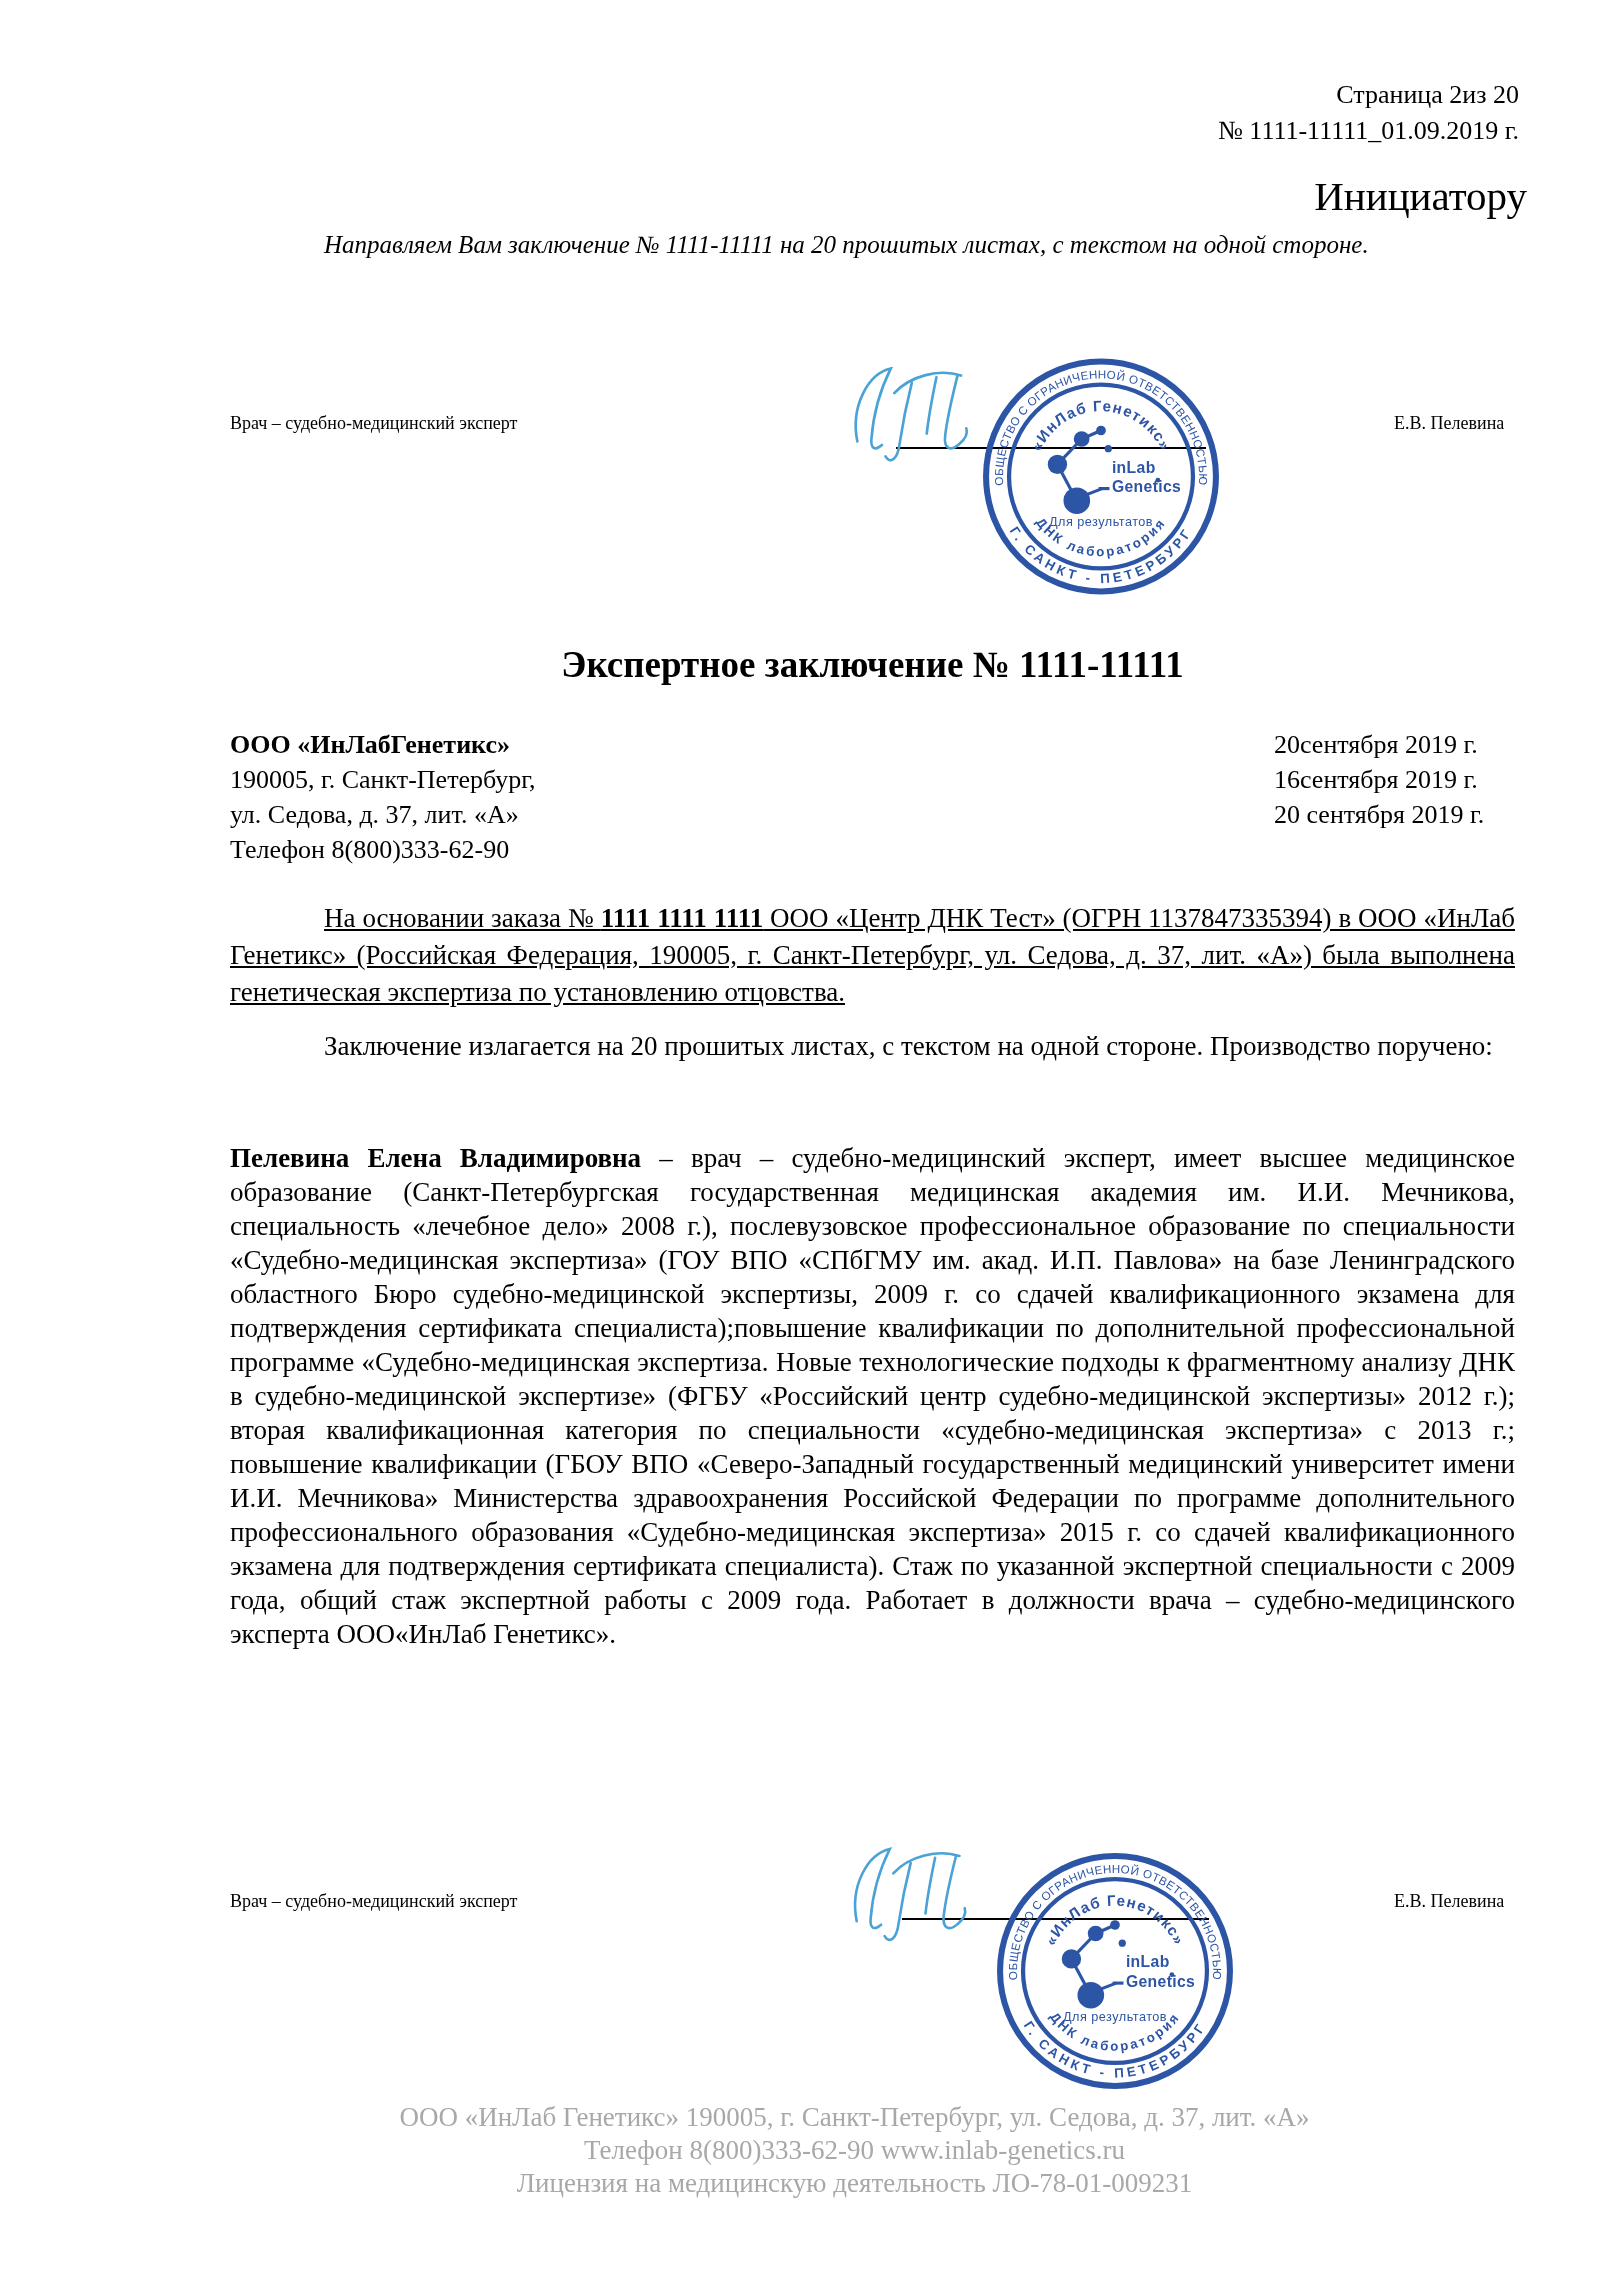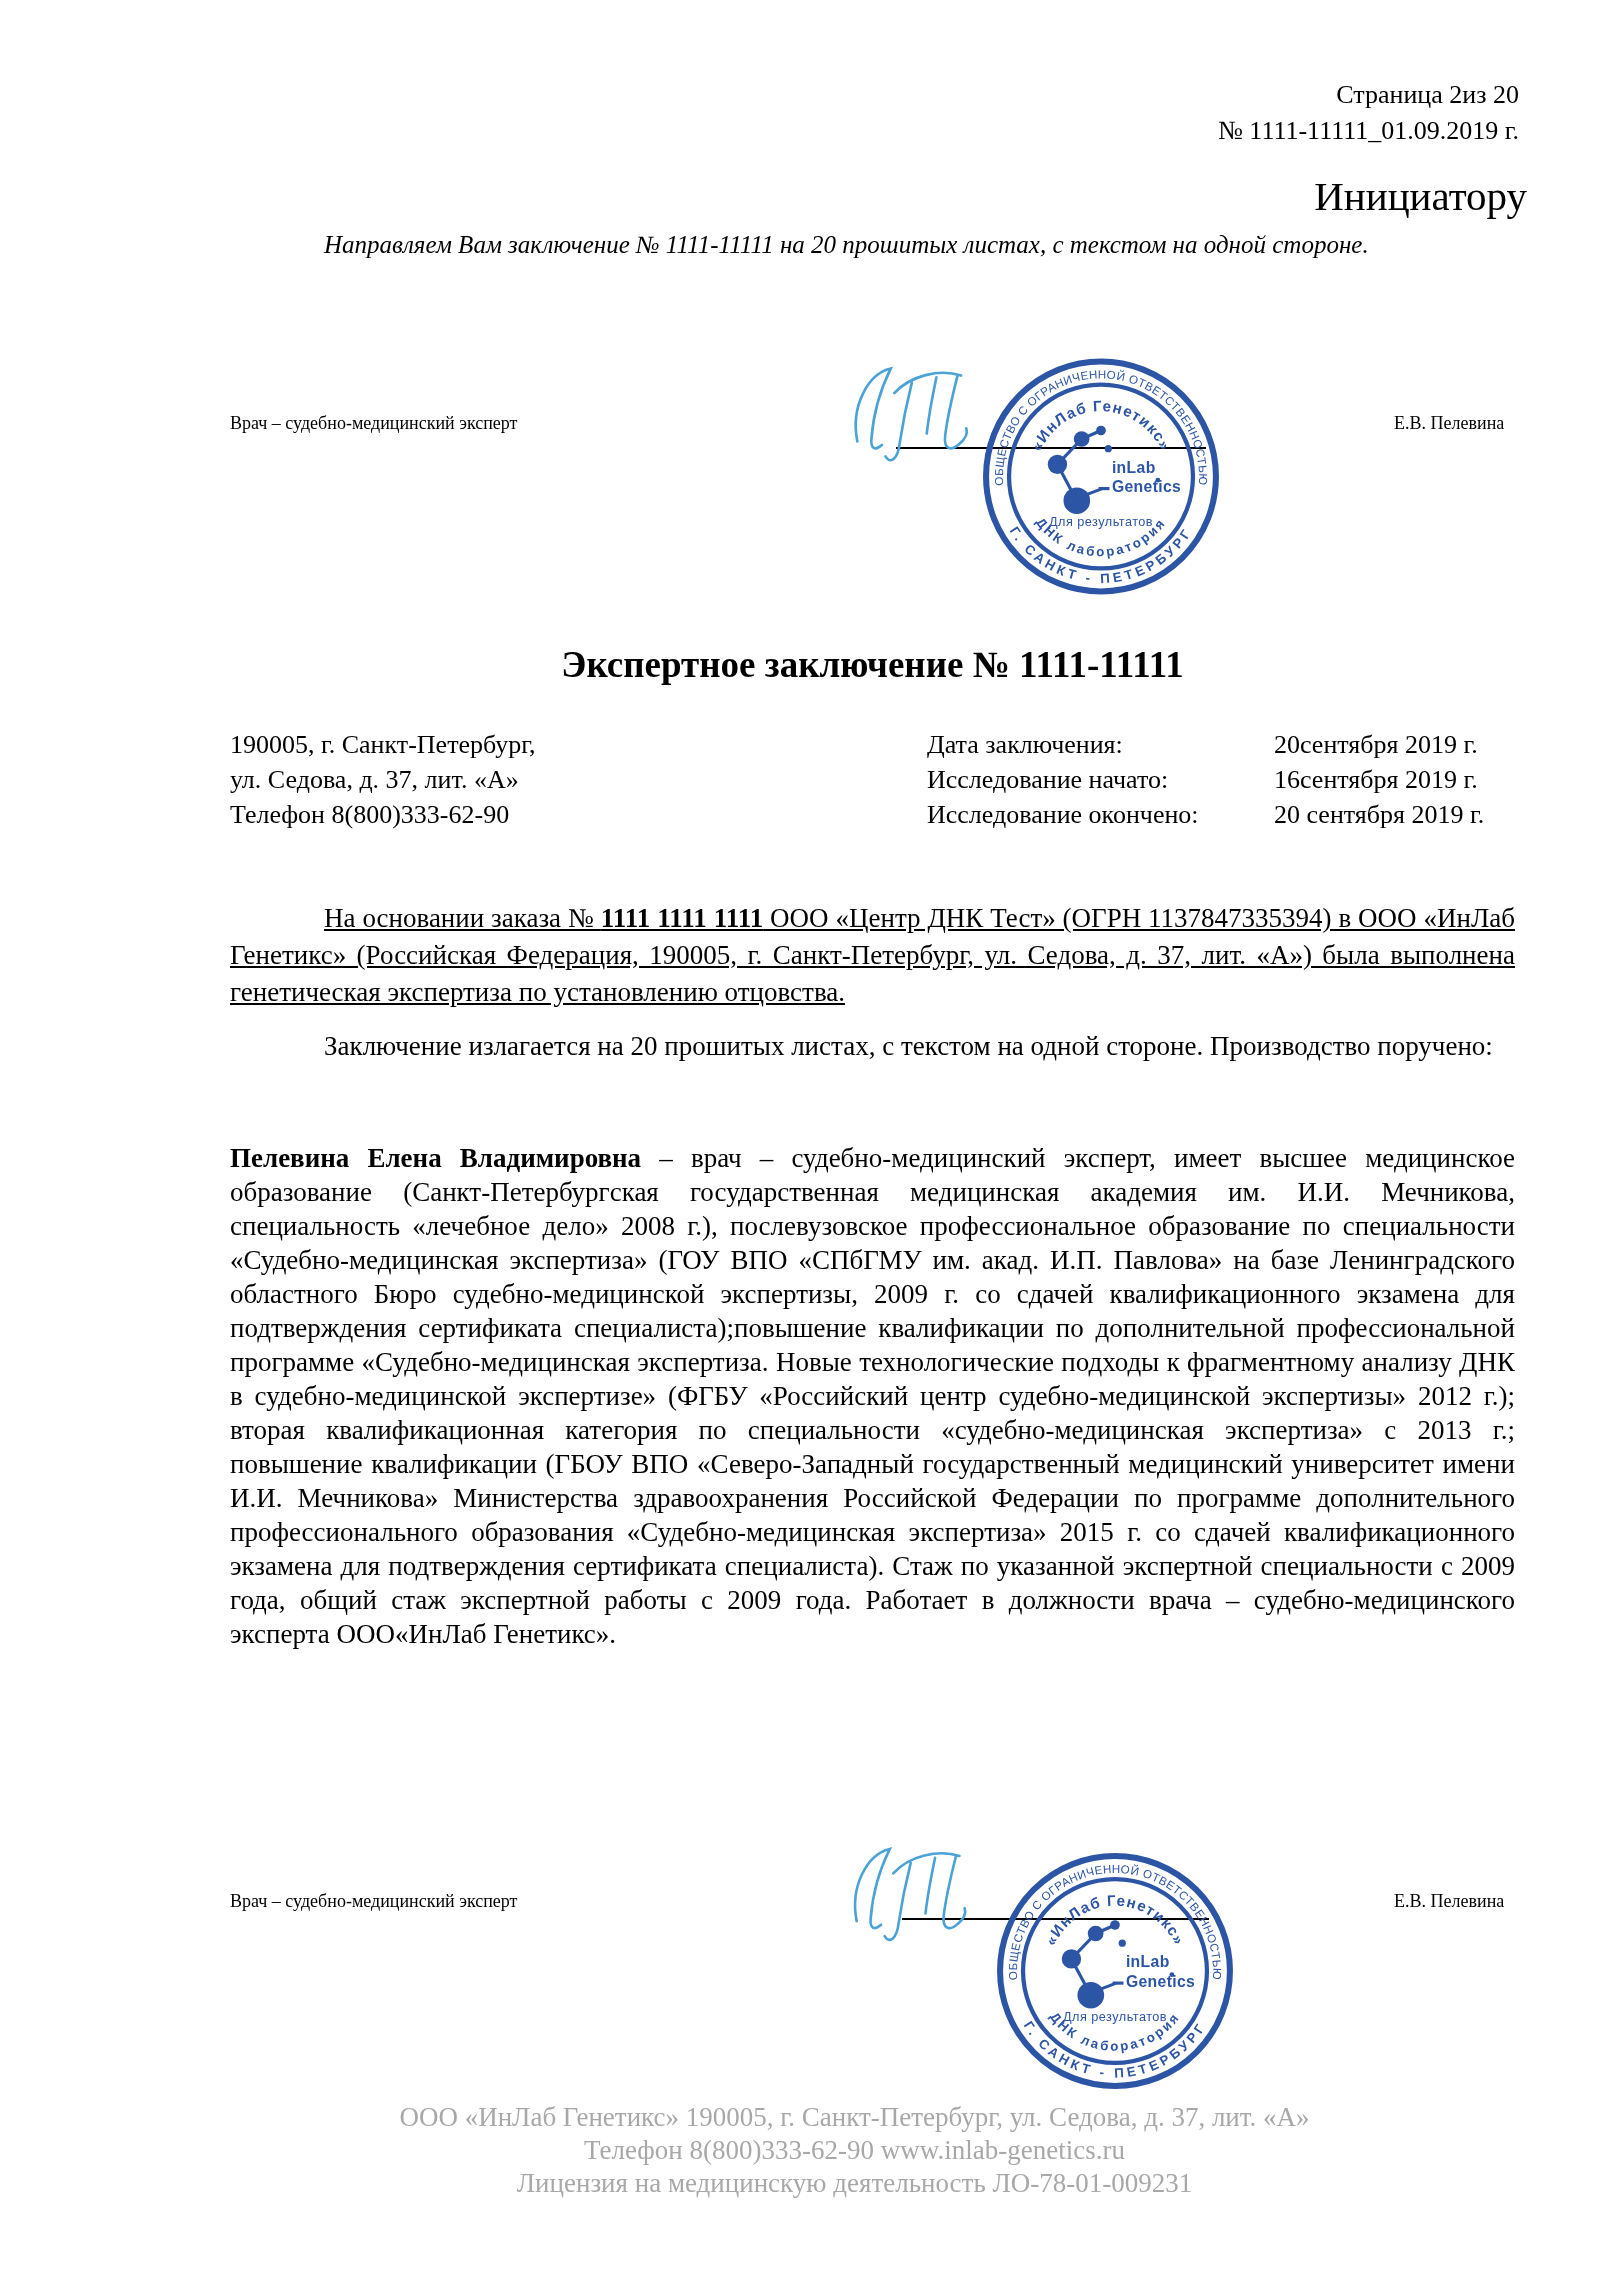--- a/index.html
+++ b/index.html
@@ -117,28 +117,24 @@
       <circle class="node" cx="147" cy="103" r="2"></circle>
     </g>
     <text class="st-logo" x="109" y="97">inLab</text>
     <text class="st-logo" x="109" y="113">Genetics</text>
     <text class="st-tagline" x="100" y="141">Для результатов</text>
   </svg>
 
   <h1 class="title">Экспертное заключение № 1111-11111</h1>
 
   <div class="info-col col-lab">
+    <div class="lab-name">ООО «ИнЛабГенетикс»</div>
     <div>190005, г. Санкт-Петербург,</div>
     <div>ул. Седова, д. 37, лит. «А»</div>
     <div>Телефон 8(800)333-62-90</div>
-  </div>
-  <div class="info-col col-date-labels">
-    <div>Дата заключения:</div>
-    <div>Исследование начато:</div>
-    <div>Исследование окончено:</div>
   </div>
   <div class="info-col col-date-values">
     <div>20сентября 2019 г.</div>
     <div>16сентября 2019 г.</div>
     <div>20 сентября 2019 г.</div>
   </div>
 
   <p class="para para-order"><span>На основании заказа № </span><b>1111 1111 1111</b><span> ООО «Центр ДНК Тест» (ОГРН 1137847335394) в ООО «ИнЛаб Генетикс» (Российская Федерация, 190005, г. Санкт-Петербург, ул. Седова, д. 37, лит. «А») была выполнена генетическая экспертиза по установлению отцовства.</span></p>
 
   <p class="para para-pages">Заключение излагается на 20 прошитых листах, с текстом на одной стороне. Производство поручено:</p>

